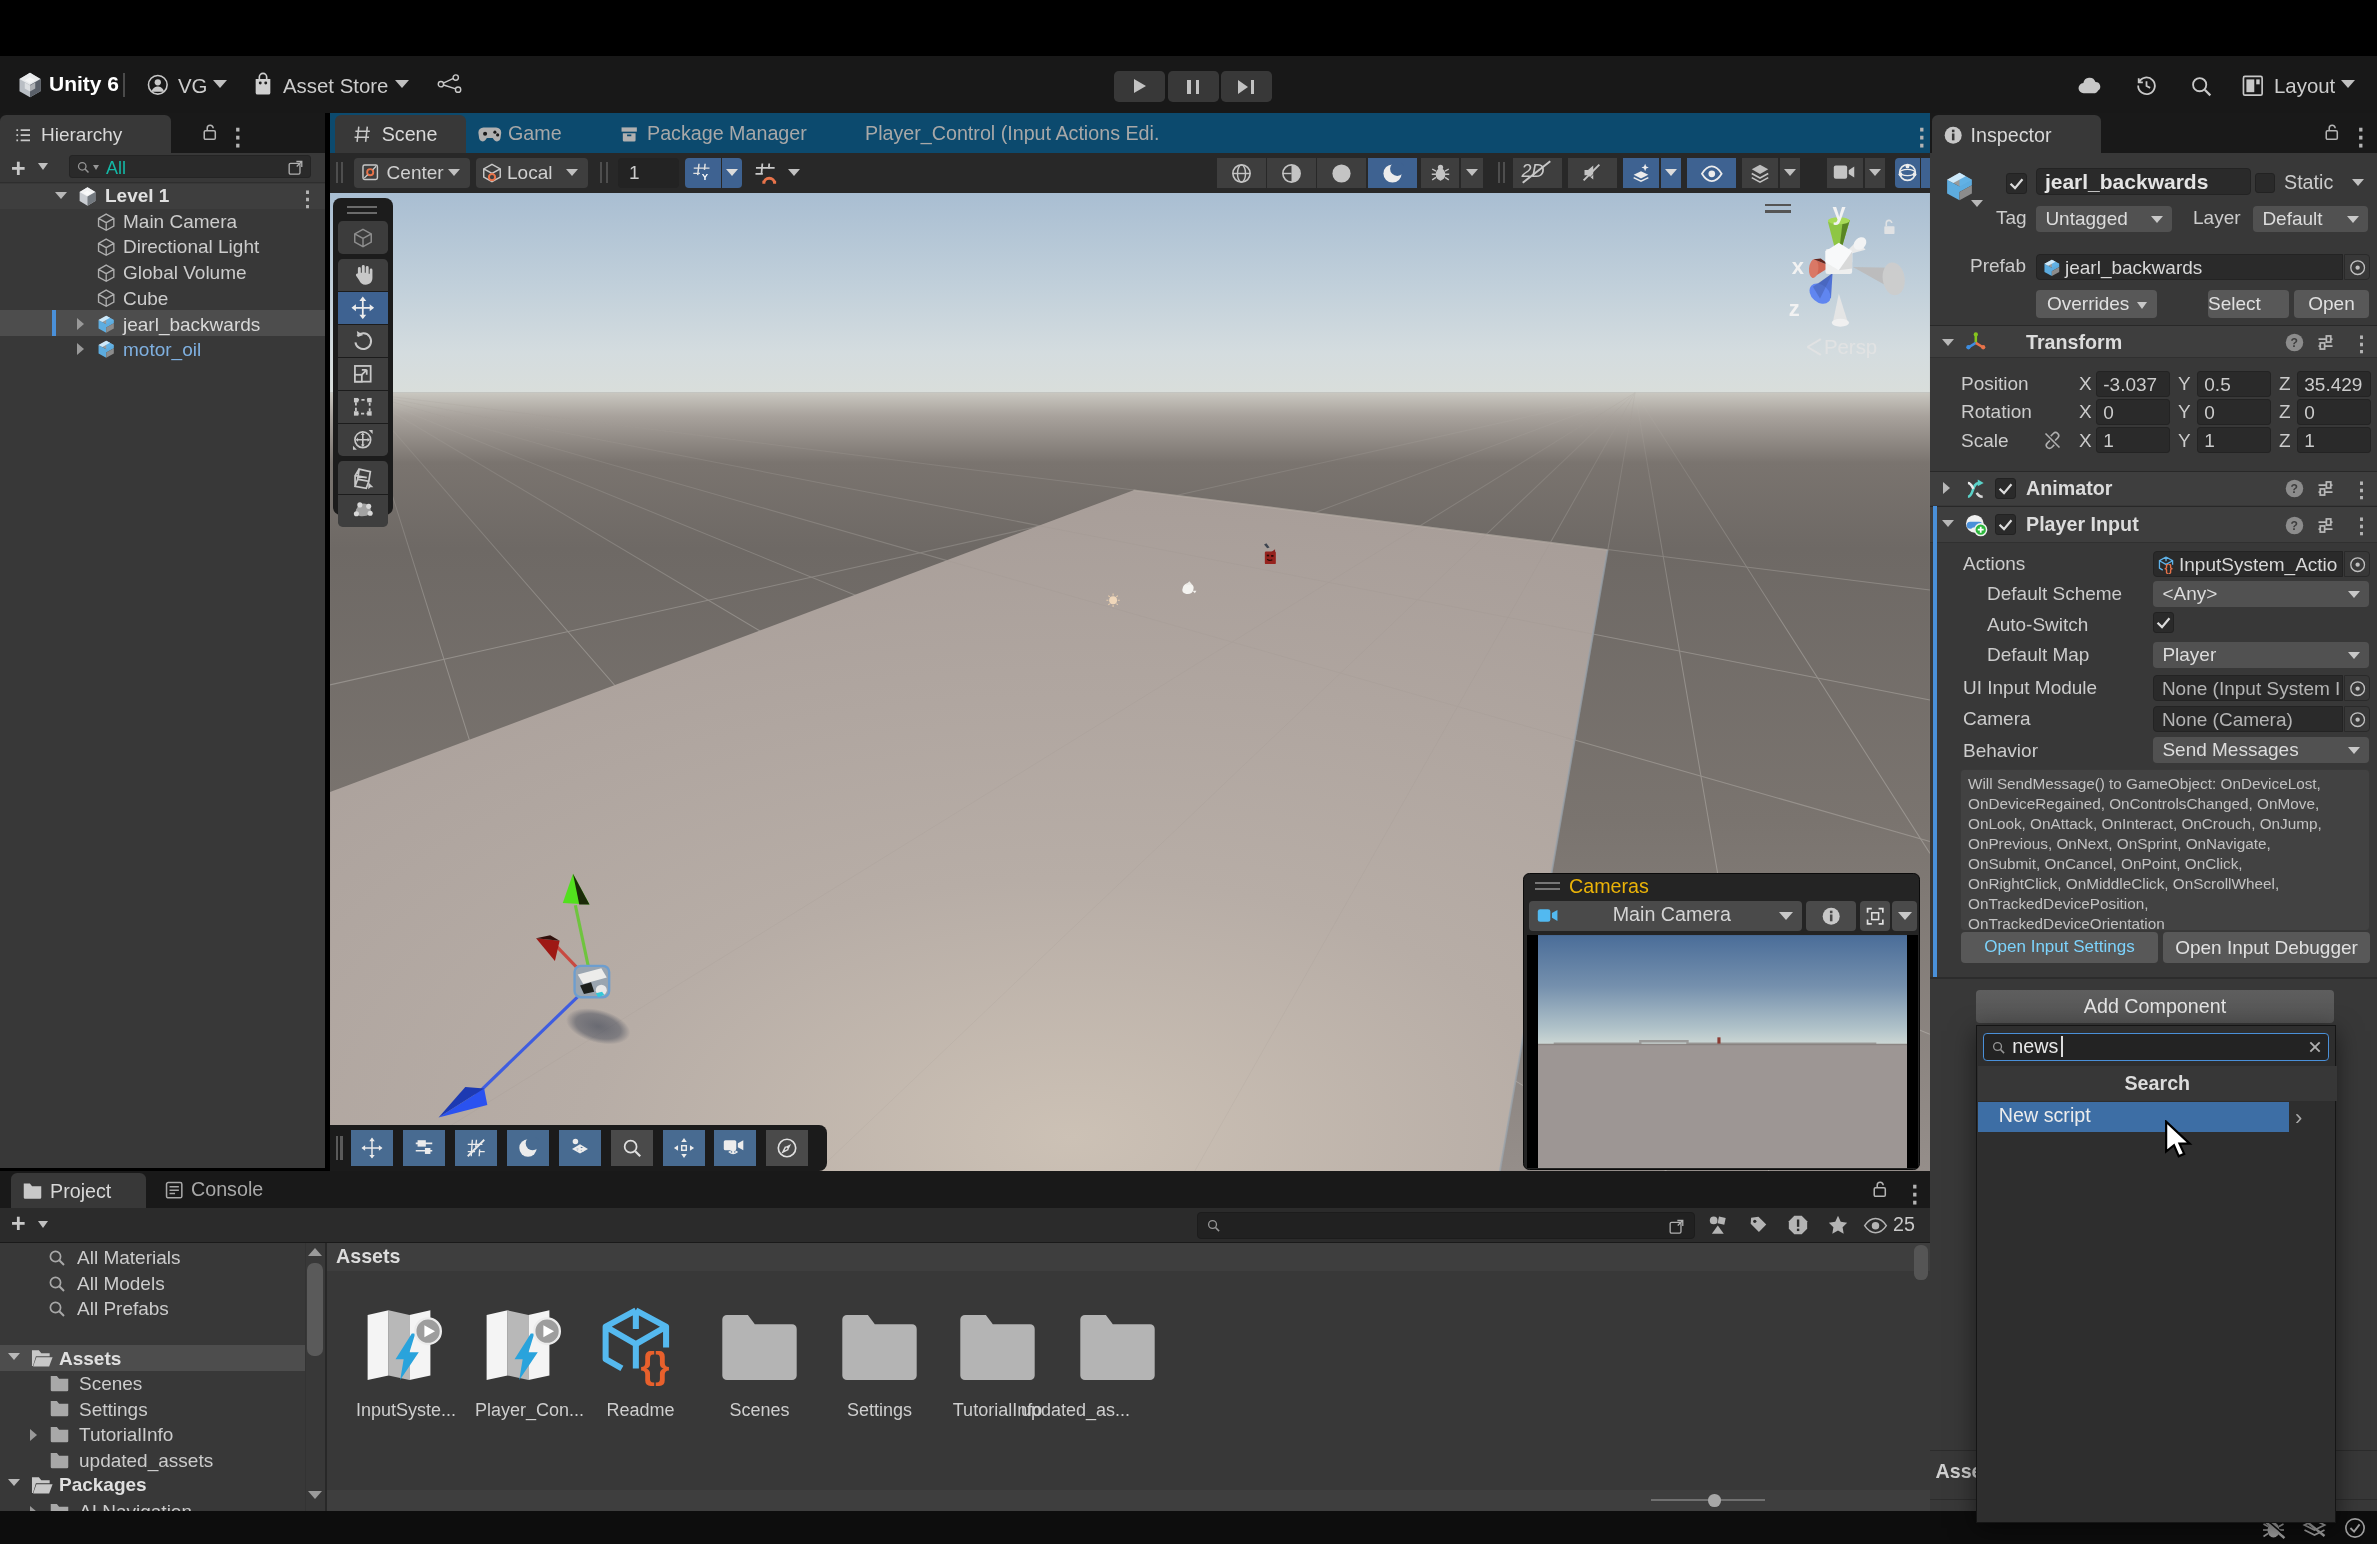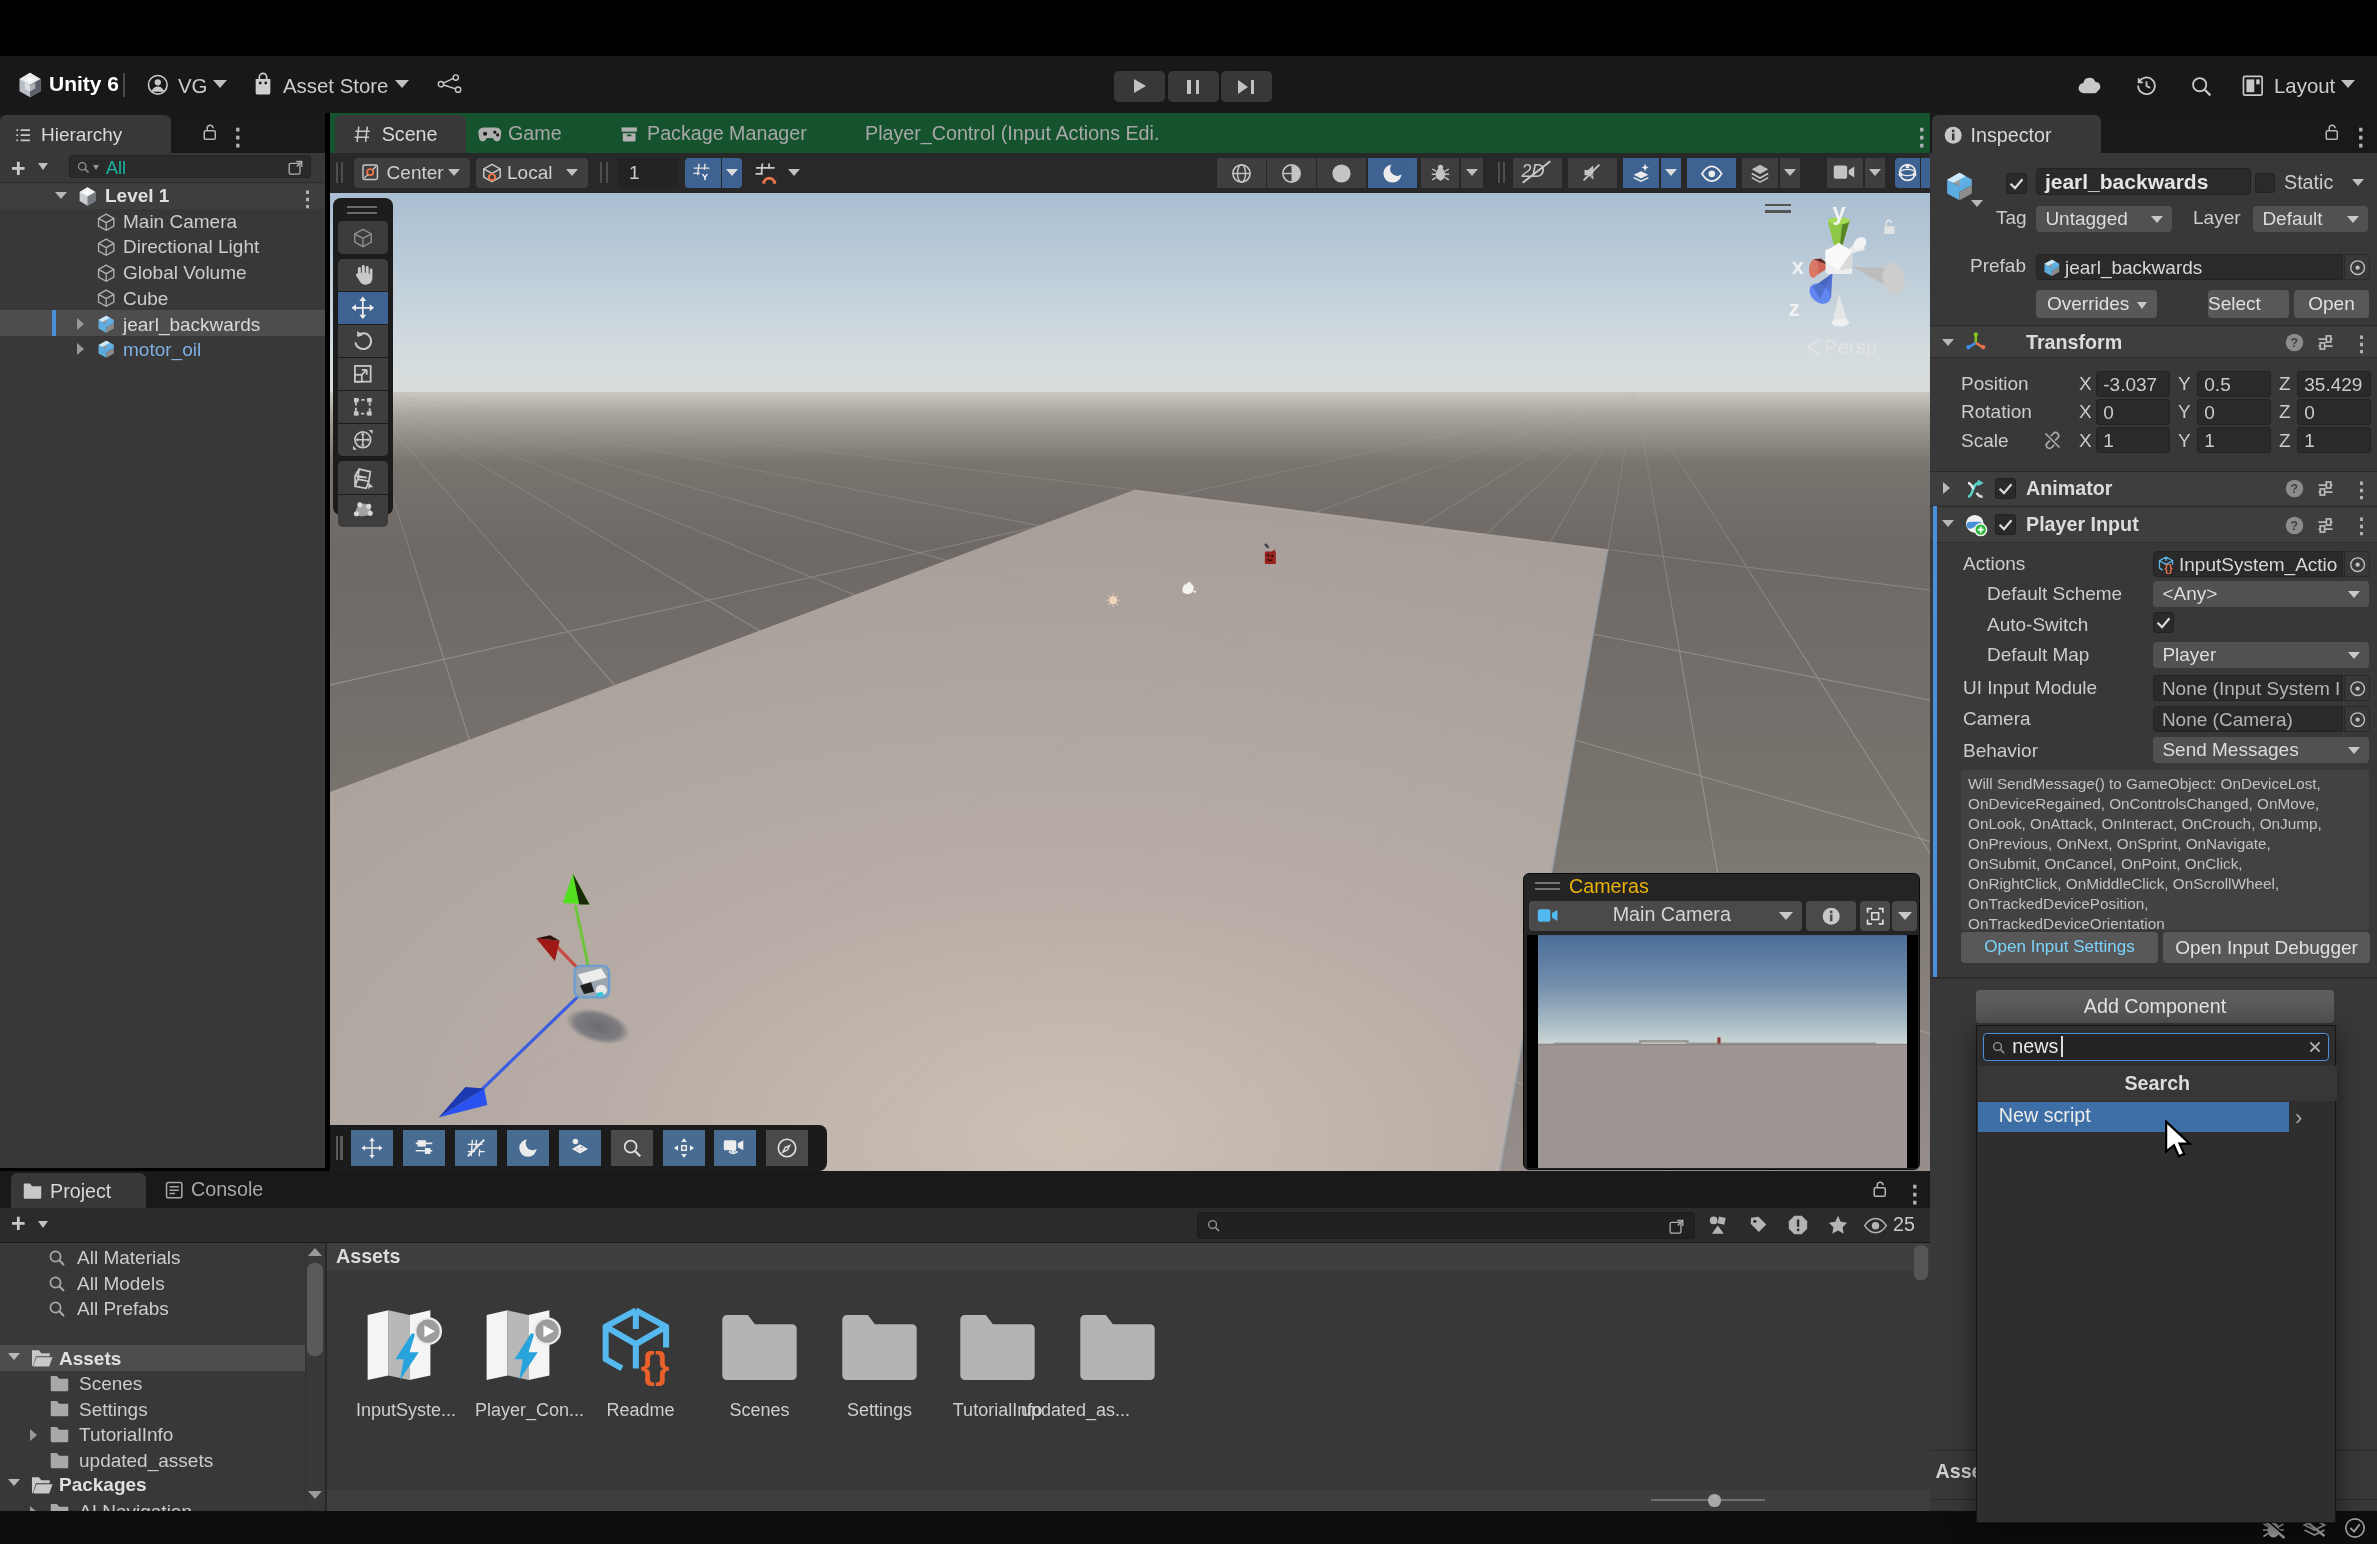--- a/index.html
+++ b/index.html
@@ -140,21 +140,21 @@
  <div class="abs tx" style="left:123px;top:28px;font-size:19px">Main Camera</div>
  <div class="abs tx" style="left:123px;top:53px;font-size:19px">Directional Light</div>
  <div class="abs tx" style="left:123px;top:79px;font-size:19px">Global Volume</div>
  <div class="abs tx" style="left:123px;top:105px;font-size:19px">Cube</div>
   <div class="abs tx" style="left:123px;top:131px;font-size:19px;color:#d8d8d8">jearl_backwards</div>
  <div class="abs tx" style="left:123px;top:156px;font-size:19px;color:#7fb0e0">motor_oil</div>
  <div class="abs" style="left:77px;top:135px;border-top:6.3px solid transparent;border-bottom:6.3px solid transparent;border-left:7.9px solid #999"></div>
  <div class="abs" style="left:77px;top:160px;border-top:6.3px solid transparent;border-bottom:6.3px solid transparent;border-left:7.9px solid #999"></div>
 </div>
 
-<div class="abs" id="scene-tabbar" style="left:330px;top:113px;width:1600px;height:40px;background:#14532d">
+<div class="abs" id="scene-tabbar" style="left:330px;top:113px;width:1600px;height:40px;background:#0c4a6e">
  <div class="abs" style="left:4.7px;top:1.6px;width:131px;height:39px;background:#383838;border-radius:6.3px 6.3px 0 0">
   <svg class="abs" style="left:17.3px;top:9.4px" width="20.4" height="20.4" viewBox="0 0 24 24">
         <path stroke="#c8c8c8" stroke-width="1.8" d="M8 3 L6 21 M18 3 L16 21 M4 8.5 H21 M3 15.5 H20" fill="none"></path>
       </svg>
   <div class="abs tx" style="left:47px;top:8.6px;color:#d8d8d8;font-size:19.7px">Scene</div>
  </div>
  <svg class="abs" style="left:148px;top:11.8px" width="23.6" height="19" viewBox="0 0 30 22">
       <path fill="#b0b0b0" d="M7 2 h16 a6.5 6.5 0 0 1 6.5 7 l-1 7 a4.5 4.5 0 0 1 -8 2 l-1.8 -2.5 h-7.4 L9.5 18 a4.5 4.5 0 0 1 -8 -2 l-1 -7 A6.5 6.5 0 0 1 7 2 Z"></path>
       <circle cx="9" cy="10" r="2.6" fill="#191919"></circle>
       <circle cx="21.5" cy="8" r="2" fill="#191919"></circle>

